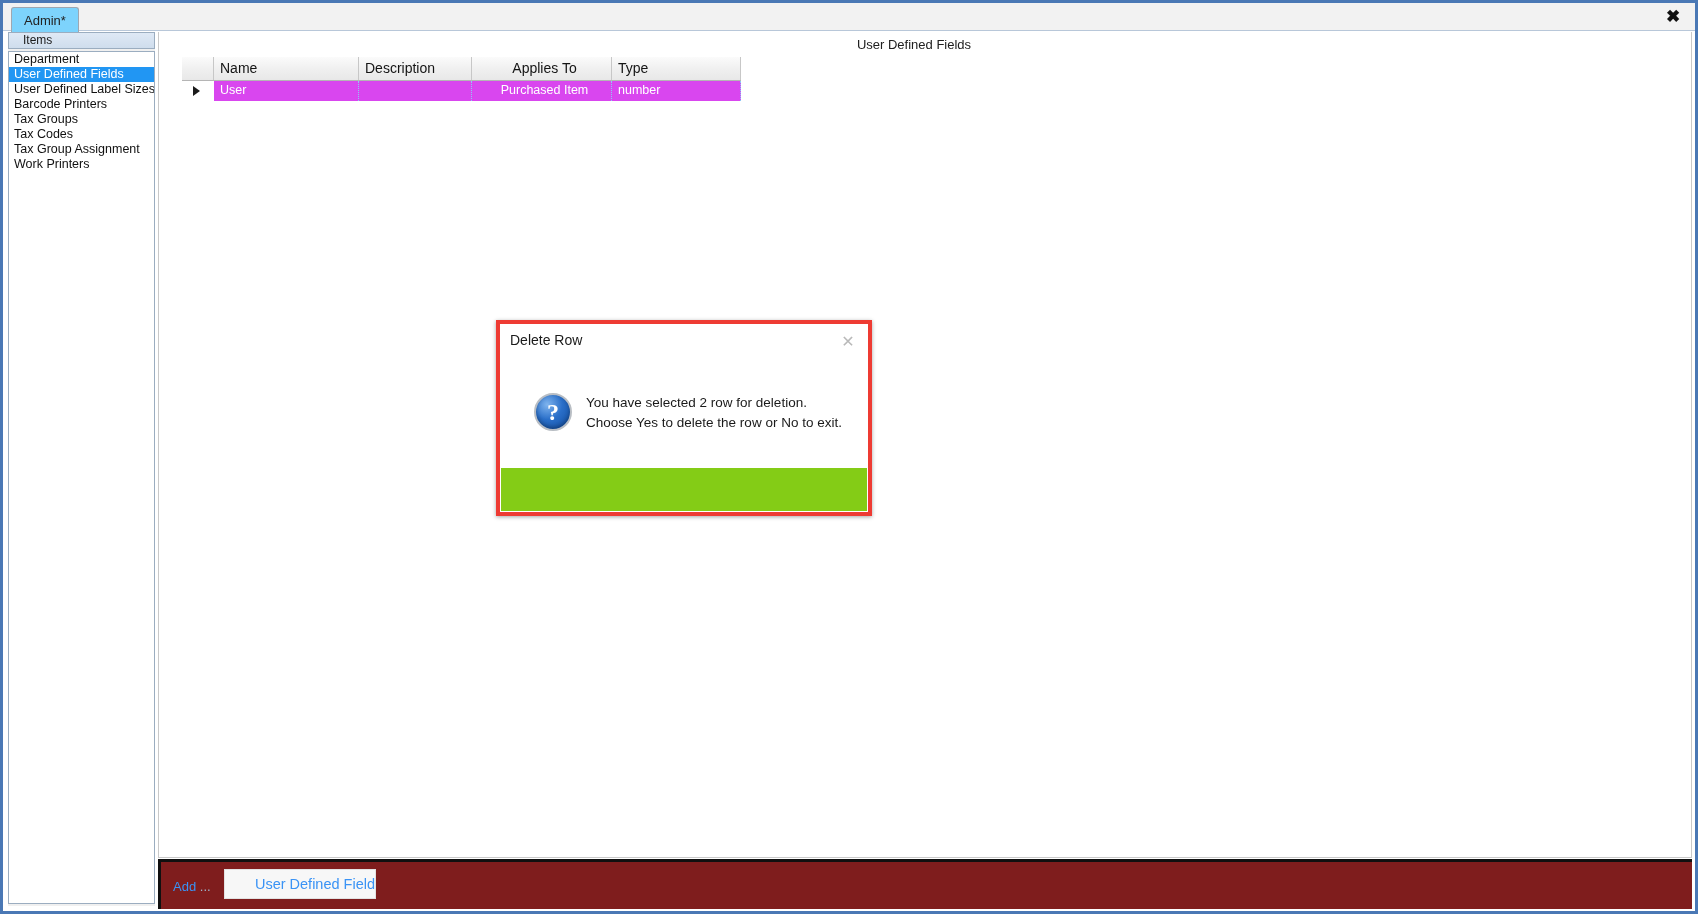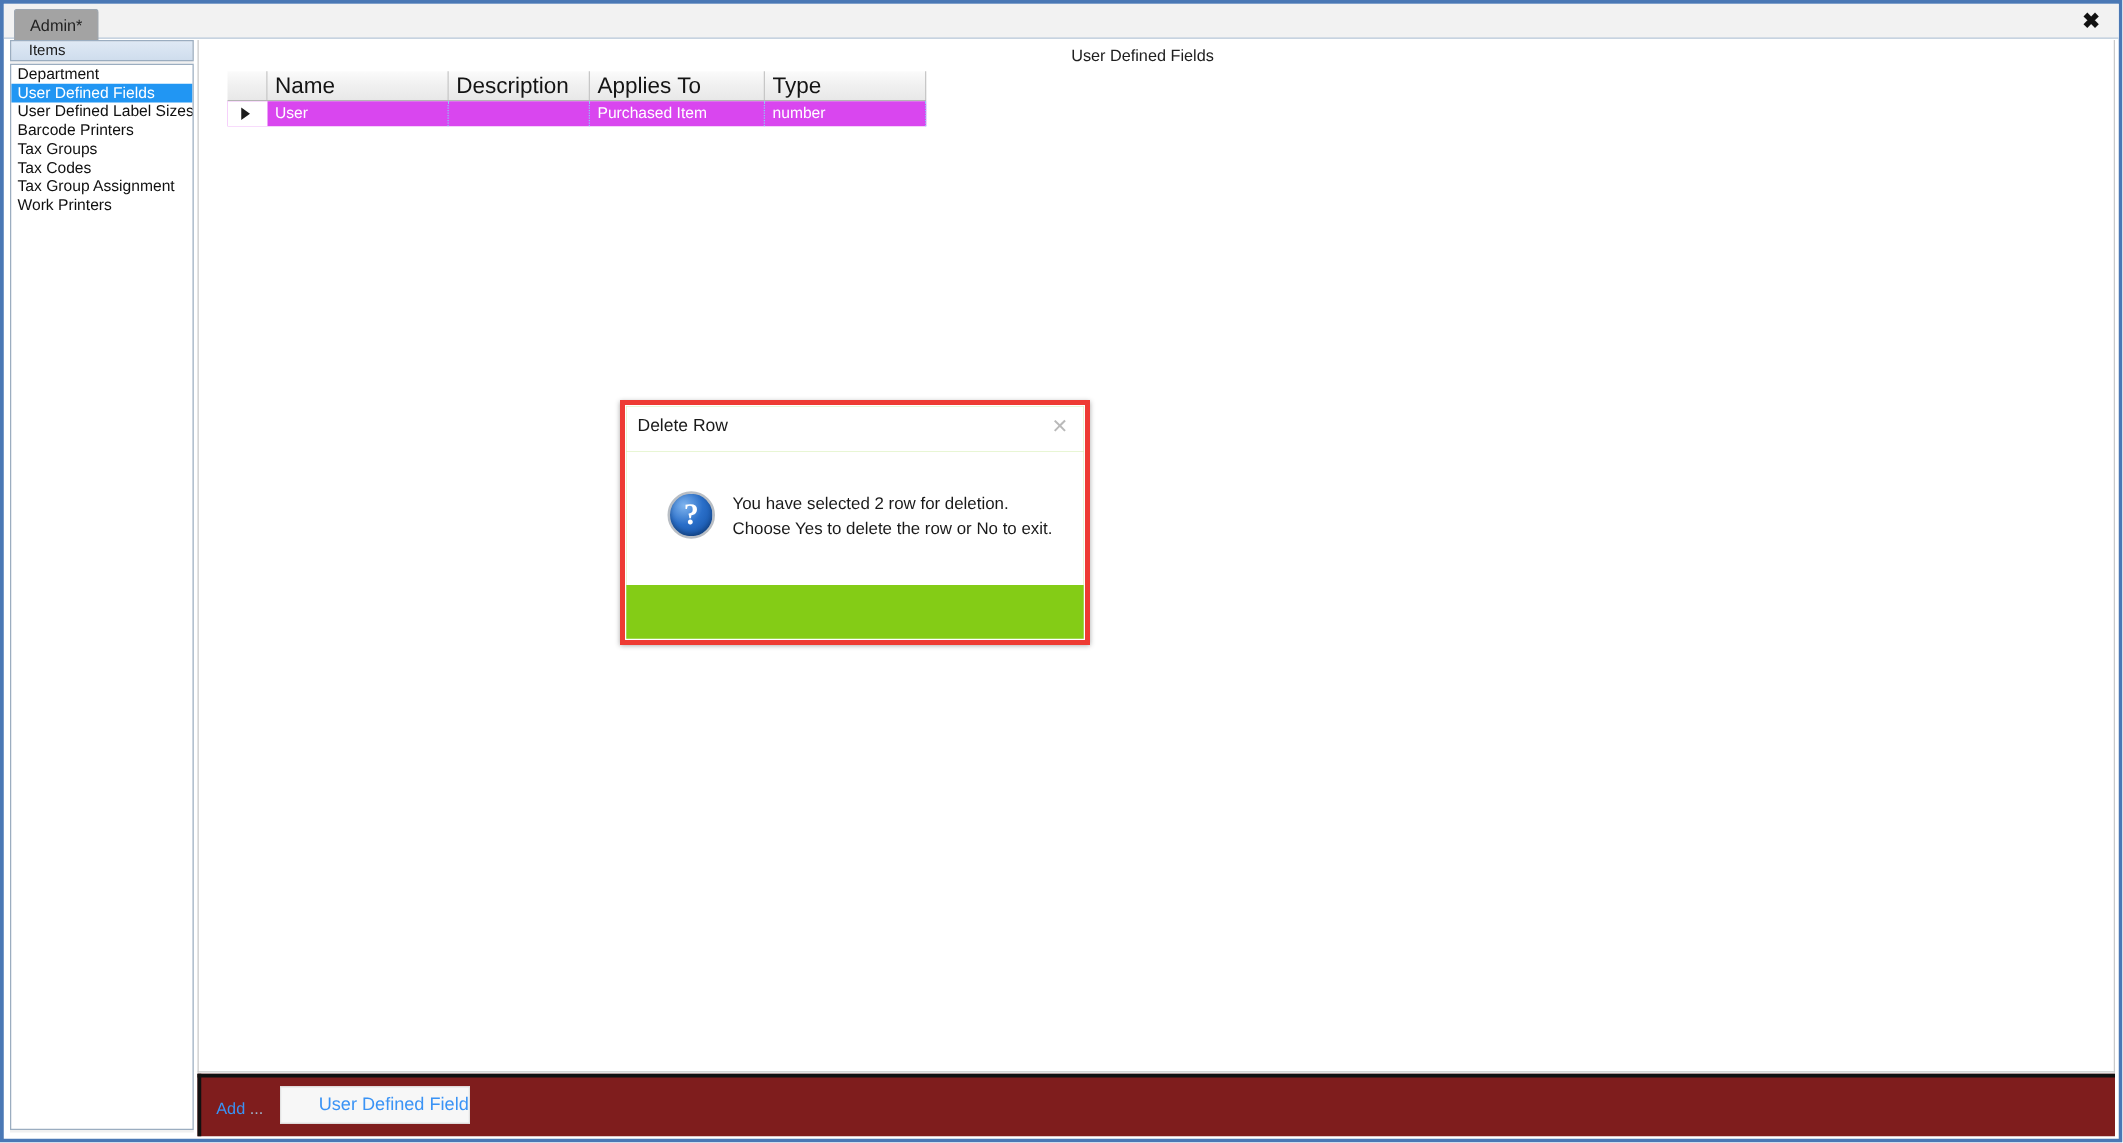--- a/index.html
+++ b/index.html
@@ -28,21 +28,21 @@
     height: 28px;
     background: #f2f2f2;
     border-bottom: 1px solid #b8c7d9;
   }
   .tab {
     position: absolute;
     left: 8px; top: 4px;
     height: 25px;
     min-width: 62px;
     padding: 3px 12px 0 12px;
-    background: #a3a3a3;
+    background: #7dd3fc;
     border: 1px solid #9fa7b0;
     border-bottom: none;
     border-radius: 3px 3px 0 0;
     font-size: 13px;
     color: #222;
     line-height: 19px;
     white-space: nowrap;
   }
   .tab .star { font-size: 13px; }
 
@@ -128,21 +128,21 @@
     left: 23px; top: 25px;
     width: 559px;
   }
   .grid-head {
     display: flex;
     height: 24px;
     background: linear-gradient(to bottom, #fbfbfb 0%, #f0f0f0 50%, #e8e8e8 100%);
     border-bottom: 1px solid #b5b5b5;
   }
   .grid-head .cell {
-    font-size: 18px;
+    font-size: 14px;
     color: #141414;
     line-height: 23px;
     padding-left: 6px;
     border-right: 1px solid #c7c7c7;
     overflow: hidden;
     white-space: nowrap;
   }
   .grid-row {
     display: flex;
     height: 20px;
@@ -169,21 +169,21 @@
     position: absolute;
     left: 11px; top: 5px;
     width: 0; height: 0;
     border-left: 7px solid #1b1b1b;
     border-top: 5px solid transparent;
     border-bottom: 5px solid transparent;
   }
   .hcol-ind { width: 32px; border-right: 1px solid #c7c7c7; }
   .col-name { width: 145px; }
   .col-desc { width: 113px; }
-  .col-applies { width: 140px; }
+  .col-applies { width: 140px; text-align: center; }
   .col-type { width: 129px; border-right: 1px solid #c7c7c7; }
 
   
   .bottombar {
     position: absolute;
     left: 155px; top: 856px;
     width: 1534px;
     height: 50px;
     background: #7f1d1d;
     border-top: 3px solid #101010;

